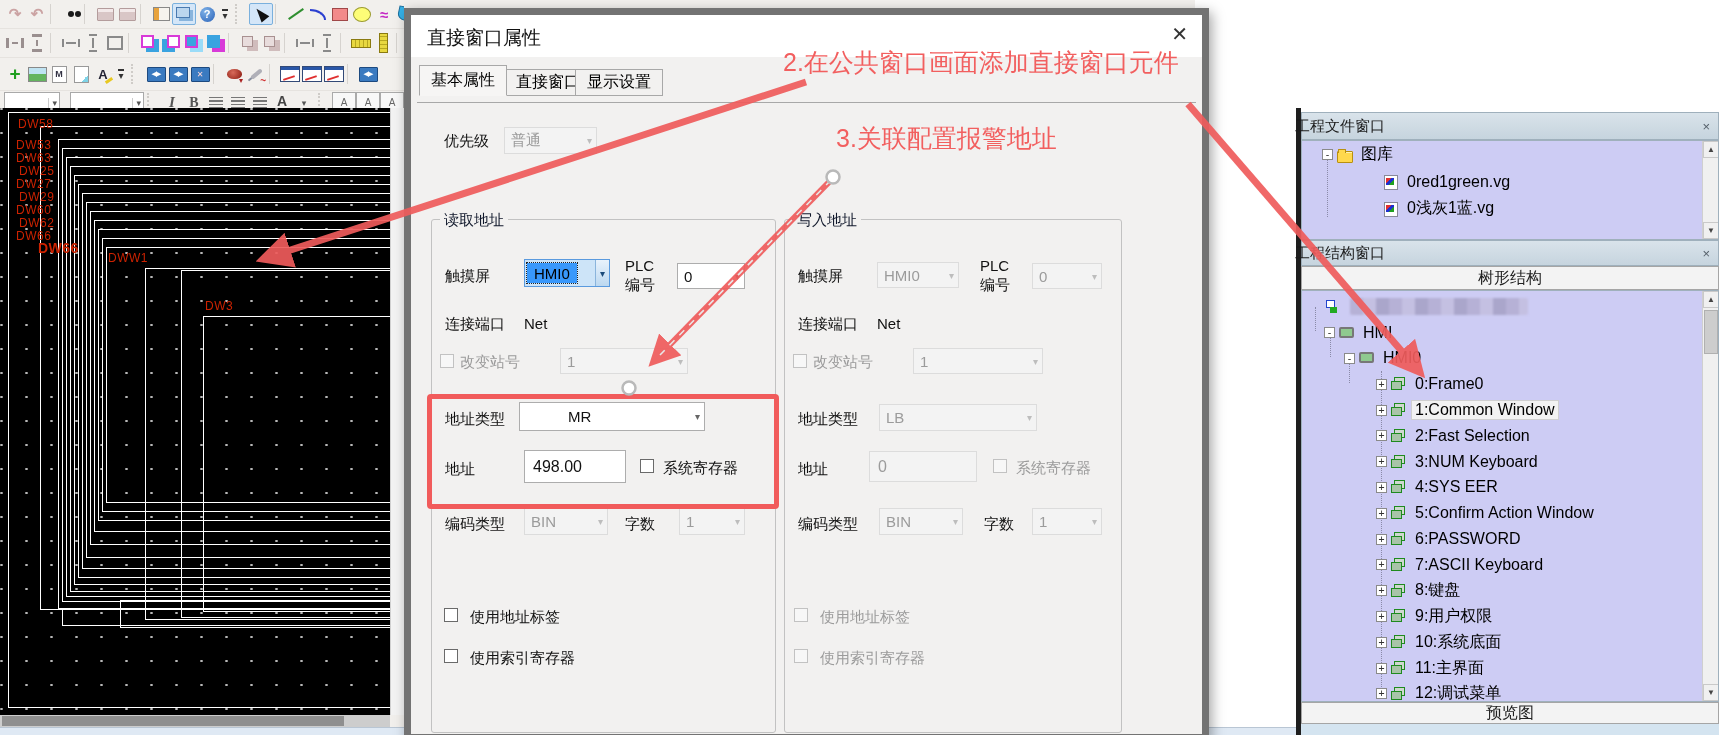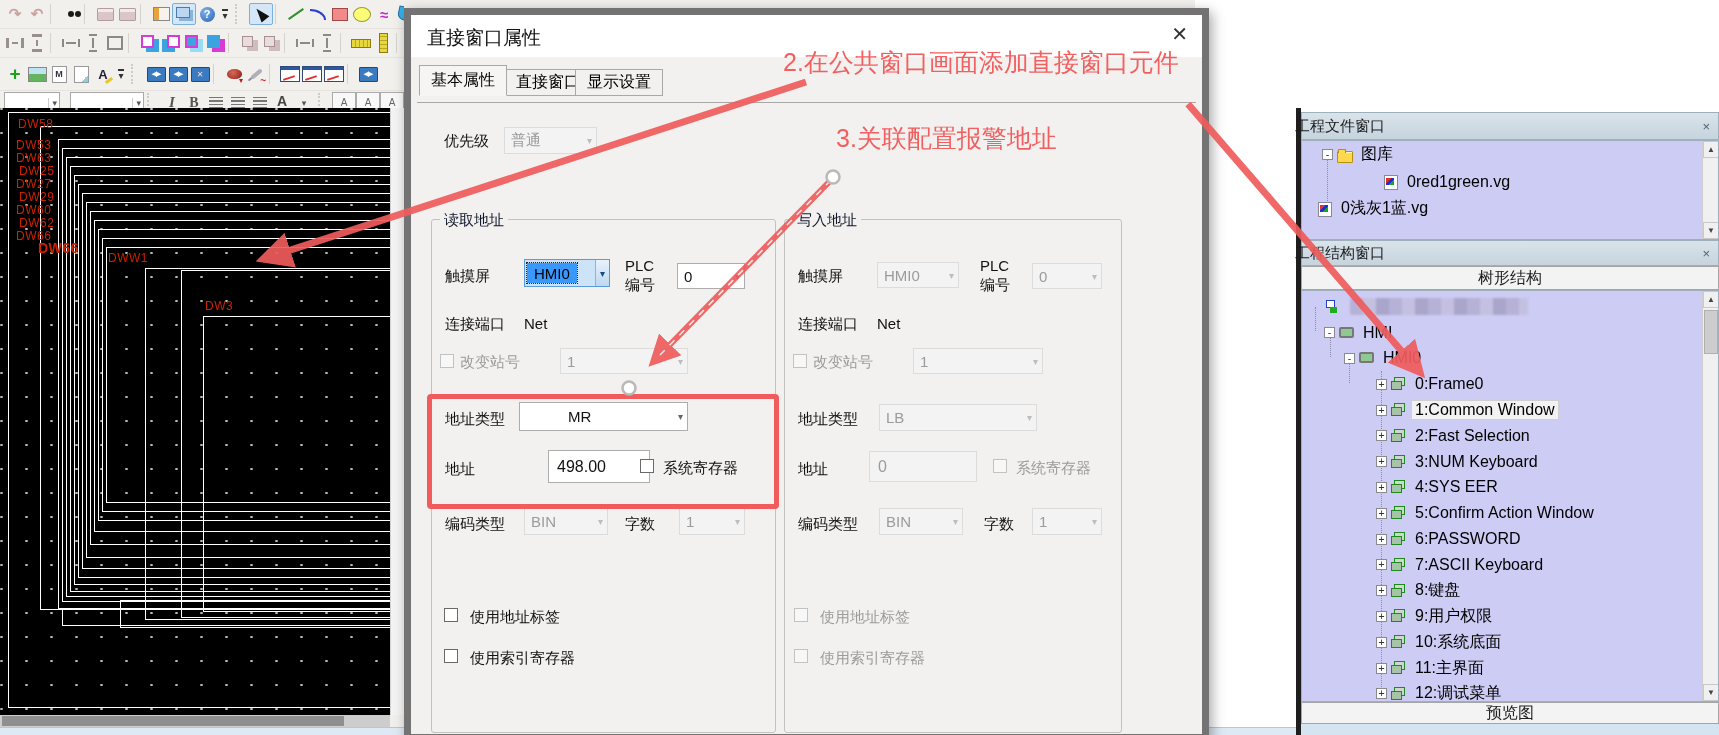--- a/index.html
+++ b/index.html
@@ -301,25 +301,25 @@
         <span>0</span>
       </div>
     <div class="dlabel" style="left:34px;top:300px;">连接端口</div>
     <div class="dlabel" style="left:113px;top:300px;">Net</div>
     <span class="ck dis" style="left:29px;top:339px;"></span>
     <div class="dlabel dis" style="left:49px;top:338px;">改变站号</div>
     <div class="cb dis" style="left:149px;top:333px;width:128px;height:26px;">
         <span>1</span>
       </div>
     <div class="dlabel" style="left:34px;top:395px;">地址类型</div>
-    <div class="cb" style="left:108px;top:387px;width:169px;height:29px;padding-left:48px;">
+    <div class="cb" style="left:108px;top:387px;width:186px;height:29px;padding-left:48px;">
         <span>MR</span>
       </div>
     <div class="dlabel" style="left:34px;top:445px;">地址</div>
-    <div class="inp" style="left:113px;top:435px;width:102px;height:33px;margin-left:24px;">498.00</div>
+    <div class="inp" style="left:113px;top:435px;width:102px;height:33px;">498.00</div>
     <span class="ck" style="left:229px;top:444px;"></span>
     <div class="dlabel" style="left:252px;top:444px;">系统寄存器</div>
     <div class="dlabel" style="left:34px;top:500px;">编码类型</div>
     <div class="cb dis" style="left:113px;top:493px;width:84px;height:27px;">
         <span>BIN</span>
       </div>
     <div class="dlabel" style="left:214px;top:500px;">字数</div>
     <div class="cb dis" style="left:268px;top:493px;width:66px;height:27px;">
         <span>1</span>
       </div>
@@ -388,21 +388,21 @@
           <span class="ticon t-folder"></span>
           <span class="tlabel">图库</span>
         </div>
 
         <div class="frow" style="padding-left:66px">
           <span class="texp"></span>
           <span class="ticon t-img"></span>
           <span class="tlabel">0red1green.vg</span>
         </div>
 
-        <div class="frow" style="">
+        <div class="frow" style="padding-left:66px">
           <span class="texp"></span>
           <span class="ticon t-img"></span>
           <span class="tlabel">0浅灰1蓝.vg</span>
         </div>
       </div>
     <div class="sb" style="left:400px;top:0;height:98px;">
       <div class="sbbtn" style="top:0;">▲</div>
       <div class="sbbtn" style="bottom:0;">▼</div>
     </div>
   </div>

